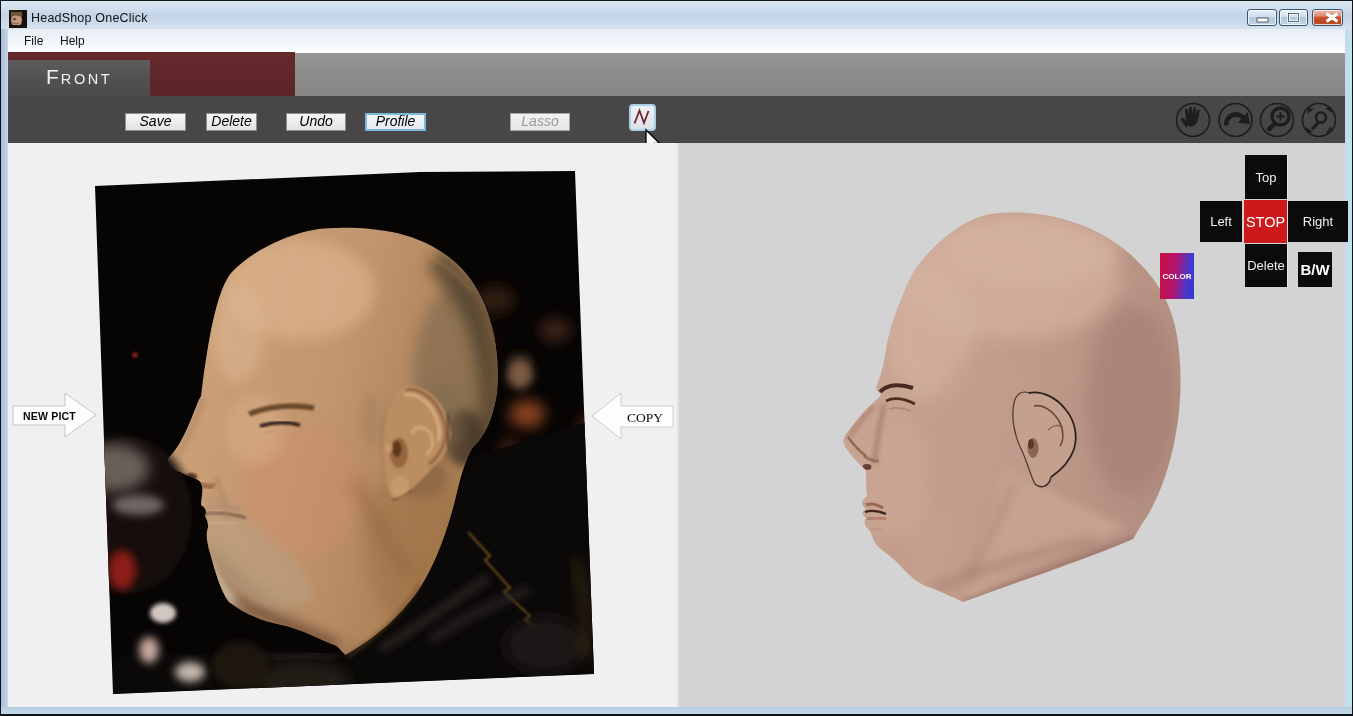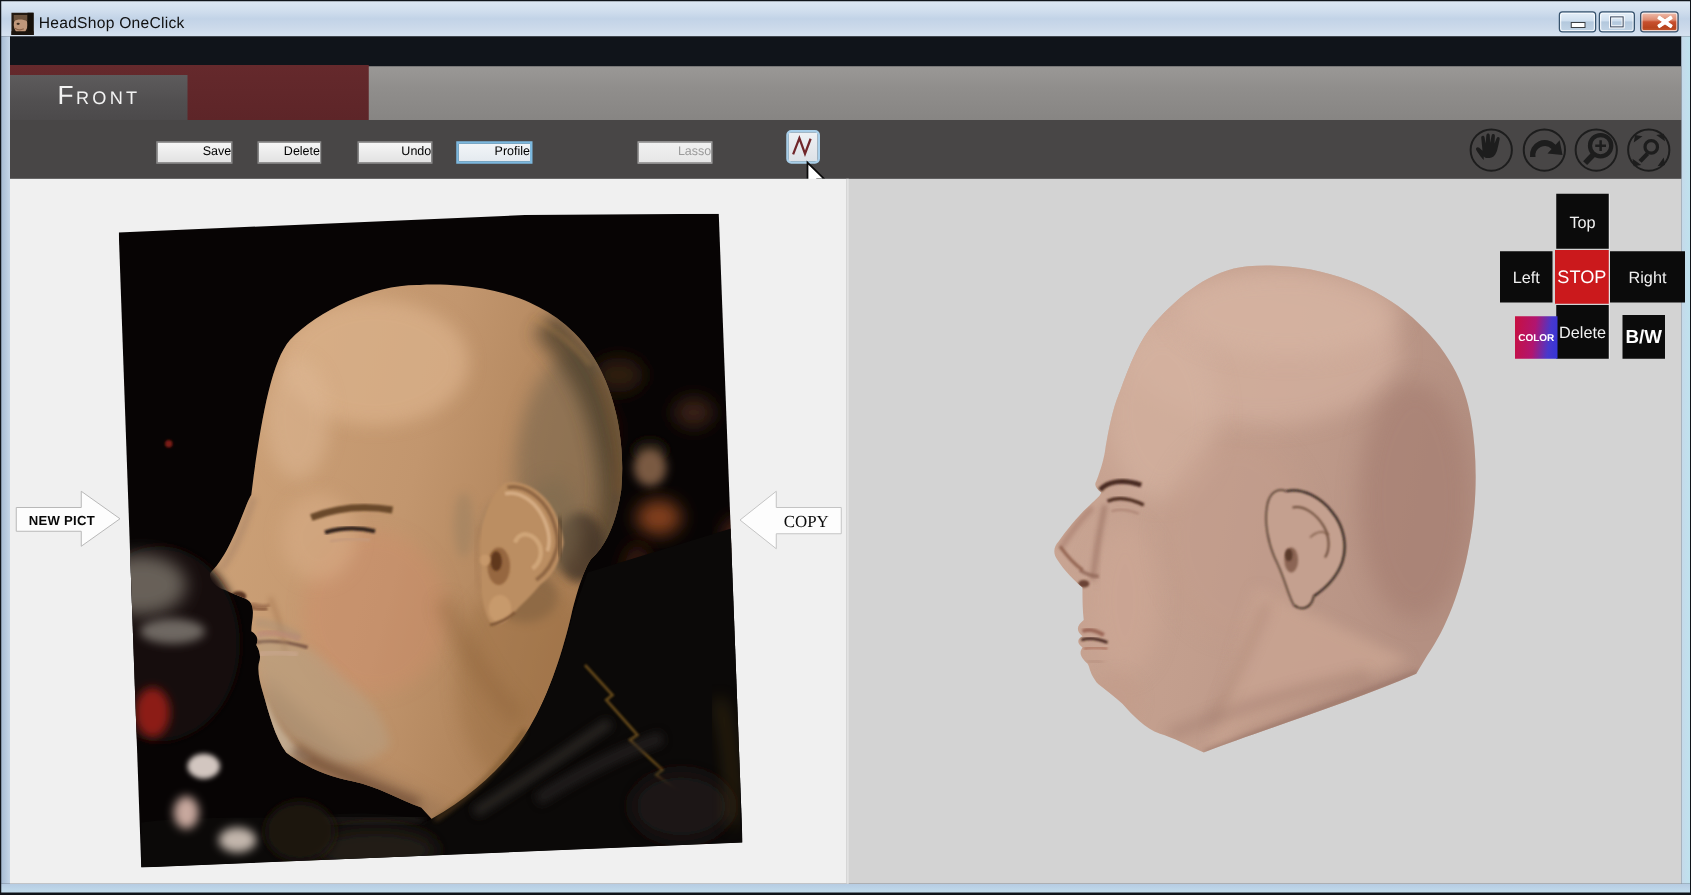--- a/index.html
+++ b/index.html
@@ -13,21 +13,21 @@
   #brdb { left:1px; top:707px; width:1351px; height:7px; background:linear-gradient(to bottom,#b6cbe2,#c2dcec); }
   #menubar { left:8px; top:29px; width:1337px; height:24px; background:linear-gradient(to bottom,#e7edf6 0%,#f2f6fa 55%,#fdfeff 100%); color:#111; }
   .menuitem { position:absolute; top:5px; font-size:12px; }
   #tabstrip { left:8px; top:53px; width:1337px; height:43px; background:linear-gradient(to bottom,#9a9896 0%,#908e8c 40%,#878583 100%); }
   #maroon { left:8px; top:52px; width:287px; height:44px; background:linear-gradient(to bottom,#65292c 0%,#5d2528 100%); }
   #fronttab { left:8px; top:60px; width:142px; height:36px; background:linear-gradient(to bottom,#5d5b5c 0%,#514f50 60%,#4c4a4b 100%); }
   #frontlabel { left:46px; top:65px; color:#f2f2f2; font-size:21px; letter-spacing:2px; }
   #frontlabel small { font-size:14.5px; letter-spacing:2.6px; }
   #toolbar { left:8px; top:96px; width:1337px; height:47px; background:#484646; }
   .tbtn { position:absolute; top:113px; height:18px; background:linear-gradient(to bottom,#f7f7f7,#ececec 50%,#e2e2e2);
-    border:1px solid #8f8f8f; font-size:10px; color:#000; text-align:right; line-height:15px; font-family:"Liberation Sans",sans-serif; }
+    border:1px solid #8f8f8f; font-size:14px; color:#000; text-align:center; line-height:15px; font-family:"Liberation Sans",sans-serif;font-style:italic; }
   #btnprofile { border:2px solid #7cb8de; line-height:13px; background:linear-gradient(to bottom,#f2f5f8,#e4eaef); }
   #btnlasso { color:#9b9b9b; background:linear-gradient(to bottom,#f1f1f1,#e6e6e6); border-color:#a5a5a5;margin-left:16px; }
   #iconbtn { left:629px; top:104px; width:27px; height:27px; border:2px solid #a9cfe9; border-radius:4px;
     background:linear-gradient(to bottom,#eef1f4,#dde2e7); }
   #leftpanel { left:8px; top:143px; width:669px; height:564px; background:#f0f0f0; }
   #rightpanel { left:677px; top:143px; width:668px; height:564px; background:#d3d3d3; border-left:2px solid #e2e2e2; }
   .gbtn { position:absolute; background:#0b0b0b; color:#f0f0f0; font-size:13px; display:flex; align-items:center; justify-content:center; }
   #gstop { background:#cb191c; font-size:14.5px; color:#fff; }
   #gcolor { background:linear-gradient(97deg,#c81040 0%,#b11570 45%,#4838cc 78%,#3535d8 100%); font-weight:bold; font-size:8px; color:#fff; }
   #gbw { font-weight:bold; font-size:15px; color:#fff; }
@@ -61,20 +61,24 @@
     <div class="wb" id="wclose" style="left:69px;width:31px"></div>
     <svg class="abs" style="left:4px;top:0" width="100" height="17">
       <rect x="10" y="9" width="11" height="4" fill="#fff" stroke="#3a3f44" stroke-width="0.8"></rect>
       <rect x="41.5" y="4.5" width="10" height="8" fill="none" stroke="#fff" stroke-width="2.4"></rect>
       <rect x="41.5" y="4.5" width="10" height="8" fill="none" stroke="#30405a" stroke-width="0.8"></rect>
       <path d="M79.5 4.5 L85 8 L90.5 4.5 M79.5 12.5 L85 9 L90.5 12.5" stroke="#fff" stroke-width="2.6" fill="none"></path>
       <path d="M79.8 4.8 l10.4 7.4 M90.2 4.8 l-10.4 7.4" stroke="#fff" stroke-width="3" fill="none"></path>
     </svg>
   </div>
 
+  <div id="menubar" class="abs">
+    <div class="menuitem" style="left:16px">File</div>
+    <div class="menuitem" style="left:52px">Help</div>
+  </div>
 
   <div id="tabstrip" class="abs"></div>
   <div id="maroon" class="abs"></div>
   <div id="fronttab" class="abs"></div>
   <div id="frontlabel" class="abs">F<small>RONT</small></div>
 
   <div id="toolbar" class="abs"></div>
   <div class="tbtn" style="left:125px;width:61px">Save</div>
   <div class="tbtn" style="left:206px;width:51px">Delete</div>
   <div class="tbtn" style="left:286px;width:60px">Undo</div>
@@ -394,15 +398,15 @@
       </g>
     </g>
   </svg>
 
   <div class="abs" style="left:1287px;top:155px;width:1px;height:132px;background:#e6e6e6"></div>
   <div class="gbtn" style="left:1245px;top:155px;width:42px;height:44px">Top</div>
   <div class="gbtn" style="left:1200px;top:201px;width:42px;height:41px">Left</div>
   <div class="gbtn" id="gstop" style="left:1244px;top:200px;width:43px;height:43px">STOP</div>
   <div class="gbtn" style="left:1288px;top:201px;width:60px;height:41px">Right</div>
   <div class="gbtn" style="left:1245px;top:244px;width:42px;height:43px">Delete</div>
-  <div class="gbtn" id="gcolor" style="left:1212px;top:253px;width:34px;height:34px">COLOR</div>
+  <div class="gbtn" id="gcolor" style="left:1160px;top:253px;width:34px;height:46px">COLOR</div>
   <div class="gbtn" id="gbw" style="left:1298px;top:252px;width:34px;height:35px">B/W</div>
 </div>
 
 </body></html>

